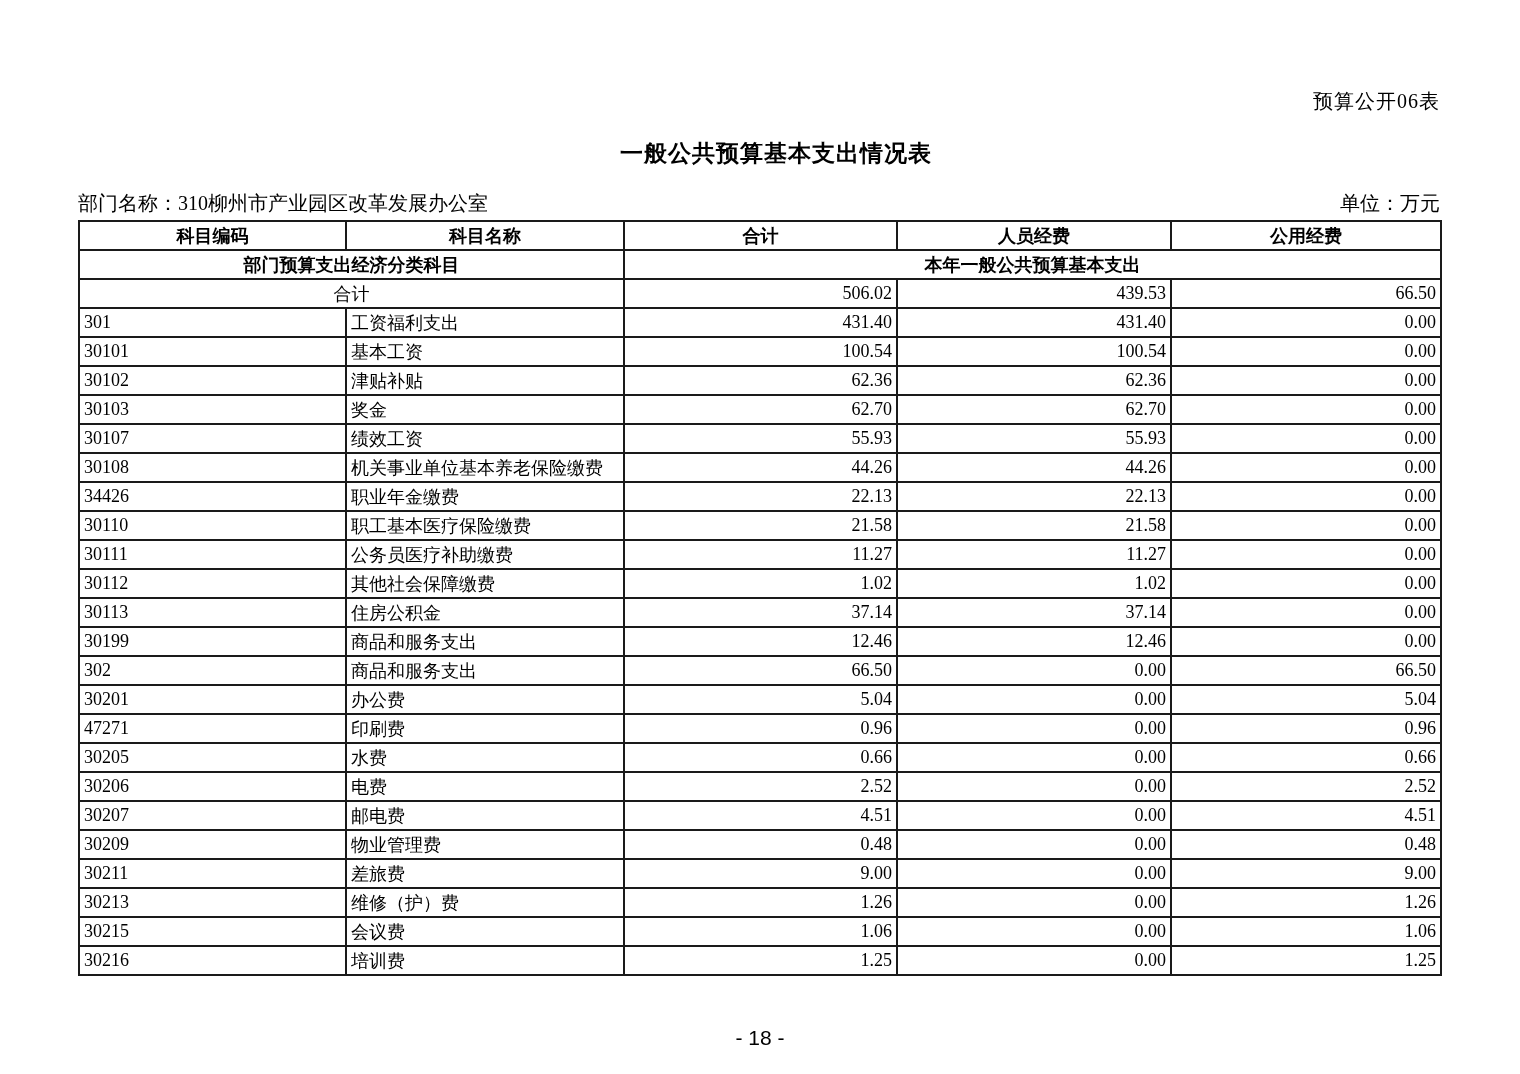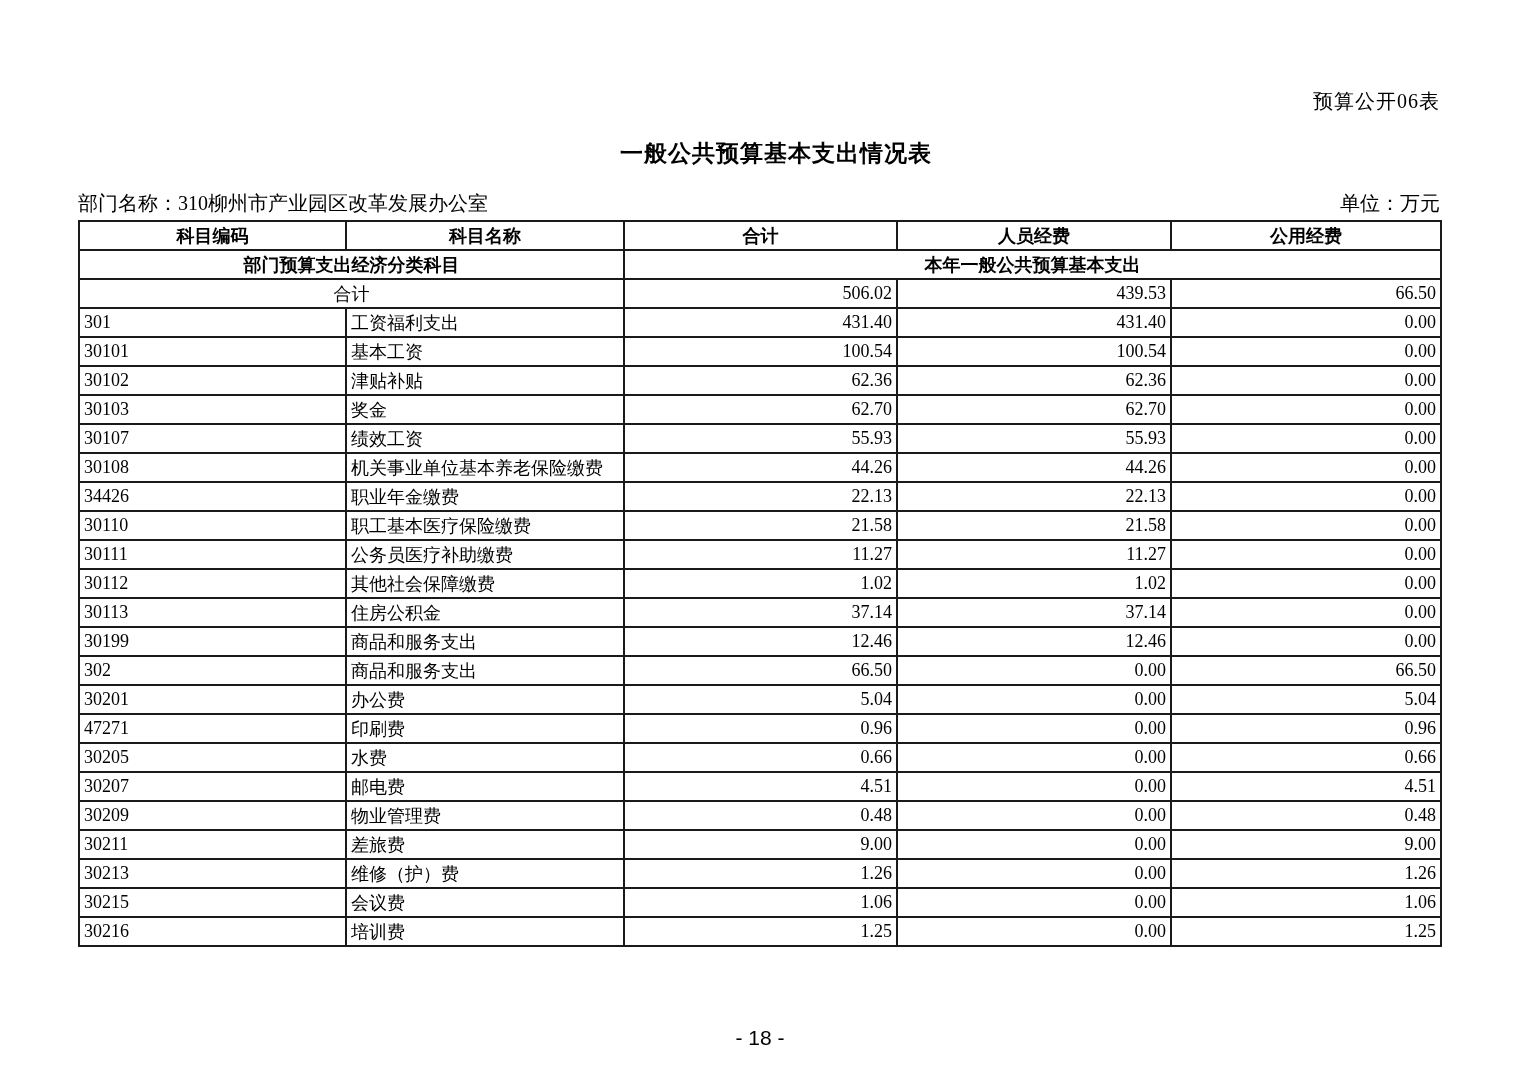--- a/index.html
+++ b/index.html
@@ -226,20 +226,27 @@
           <td class="num">0.96</td>
         </tr>
         <tr>
           <td class="code">30205</td>
           <td class="name">水费</td>
           <td class="num">0.66</td>
           <td class="num">0.00</td>
           <td class="num">0.66</td>
         </tr>
         <tr>
+          <td class="code">30206</td>
+          <td class="name">电费</td>
+          <td class="num">2.52</td>
+          <td class="num">0.00</td>
+          <td class="num">2.52</td>
+        </tr>
+        <tr>
           <td class="code">30207</td>
           <td class="name">邮电费</td>
           <td class="num">4.51</td>
           <td class="num">0.00</td>
           <td class="num">4.51</td>
         </tr>
         <tr>
           <td class="code">30209</td>
           <td class="name">物业管理费</td>
           <td class="num">0.48</td>

